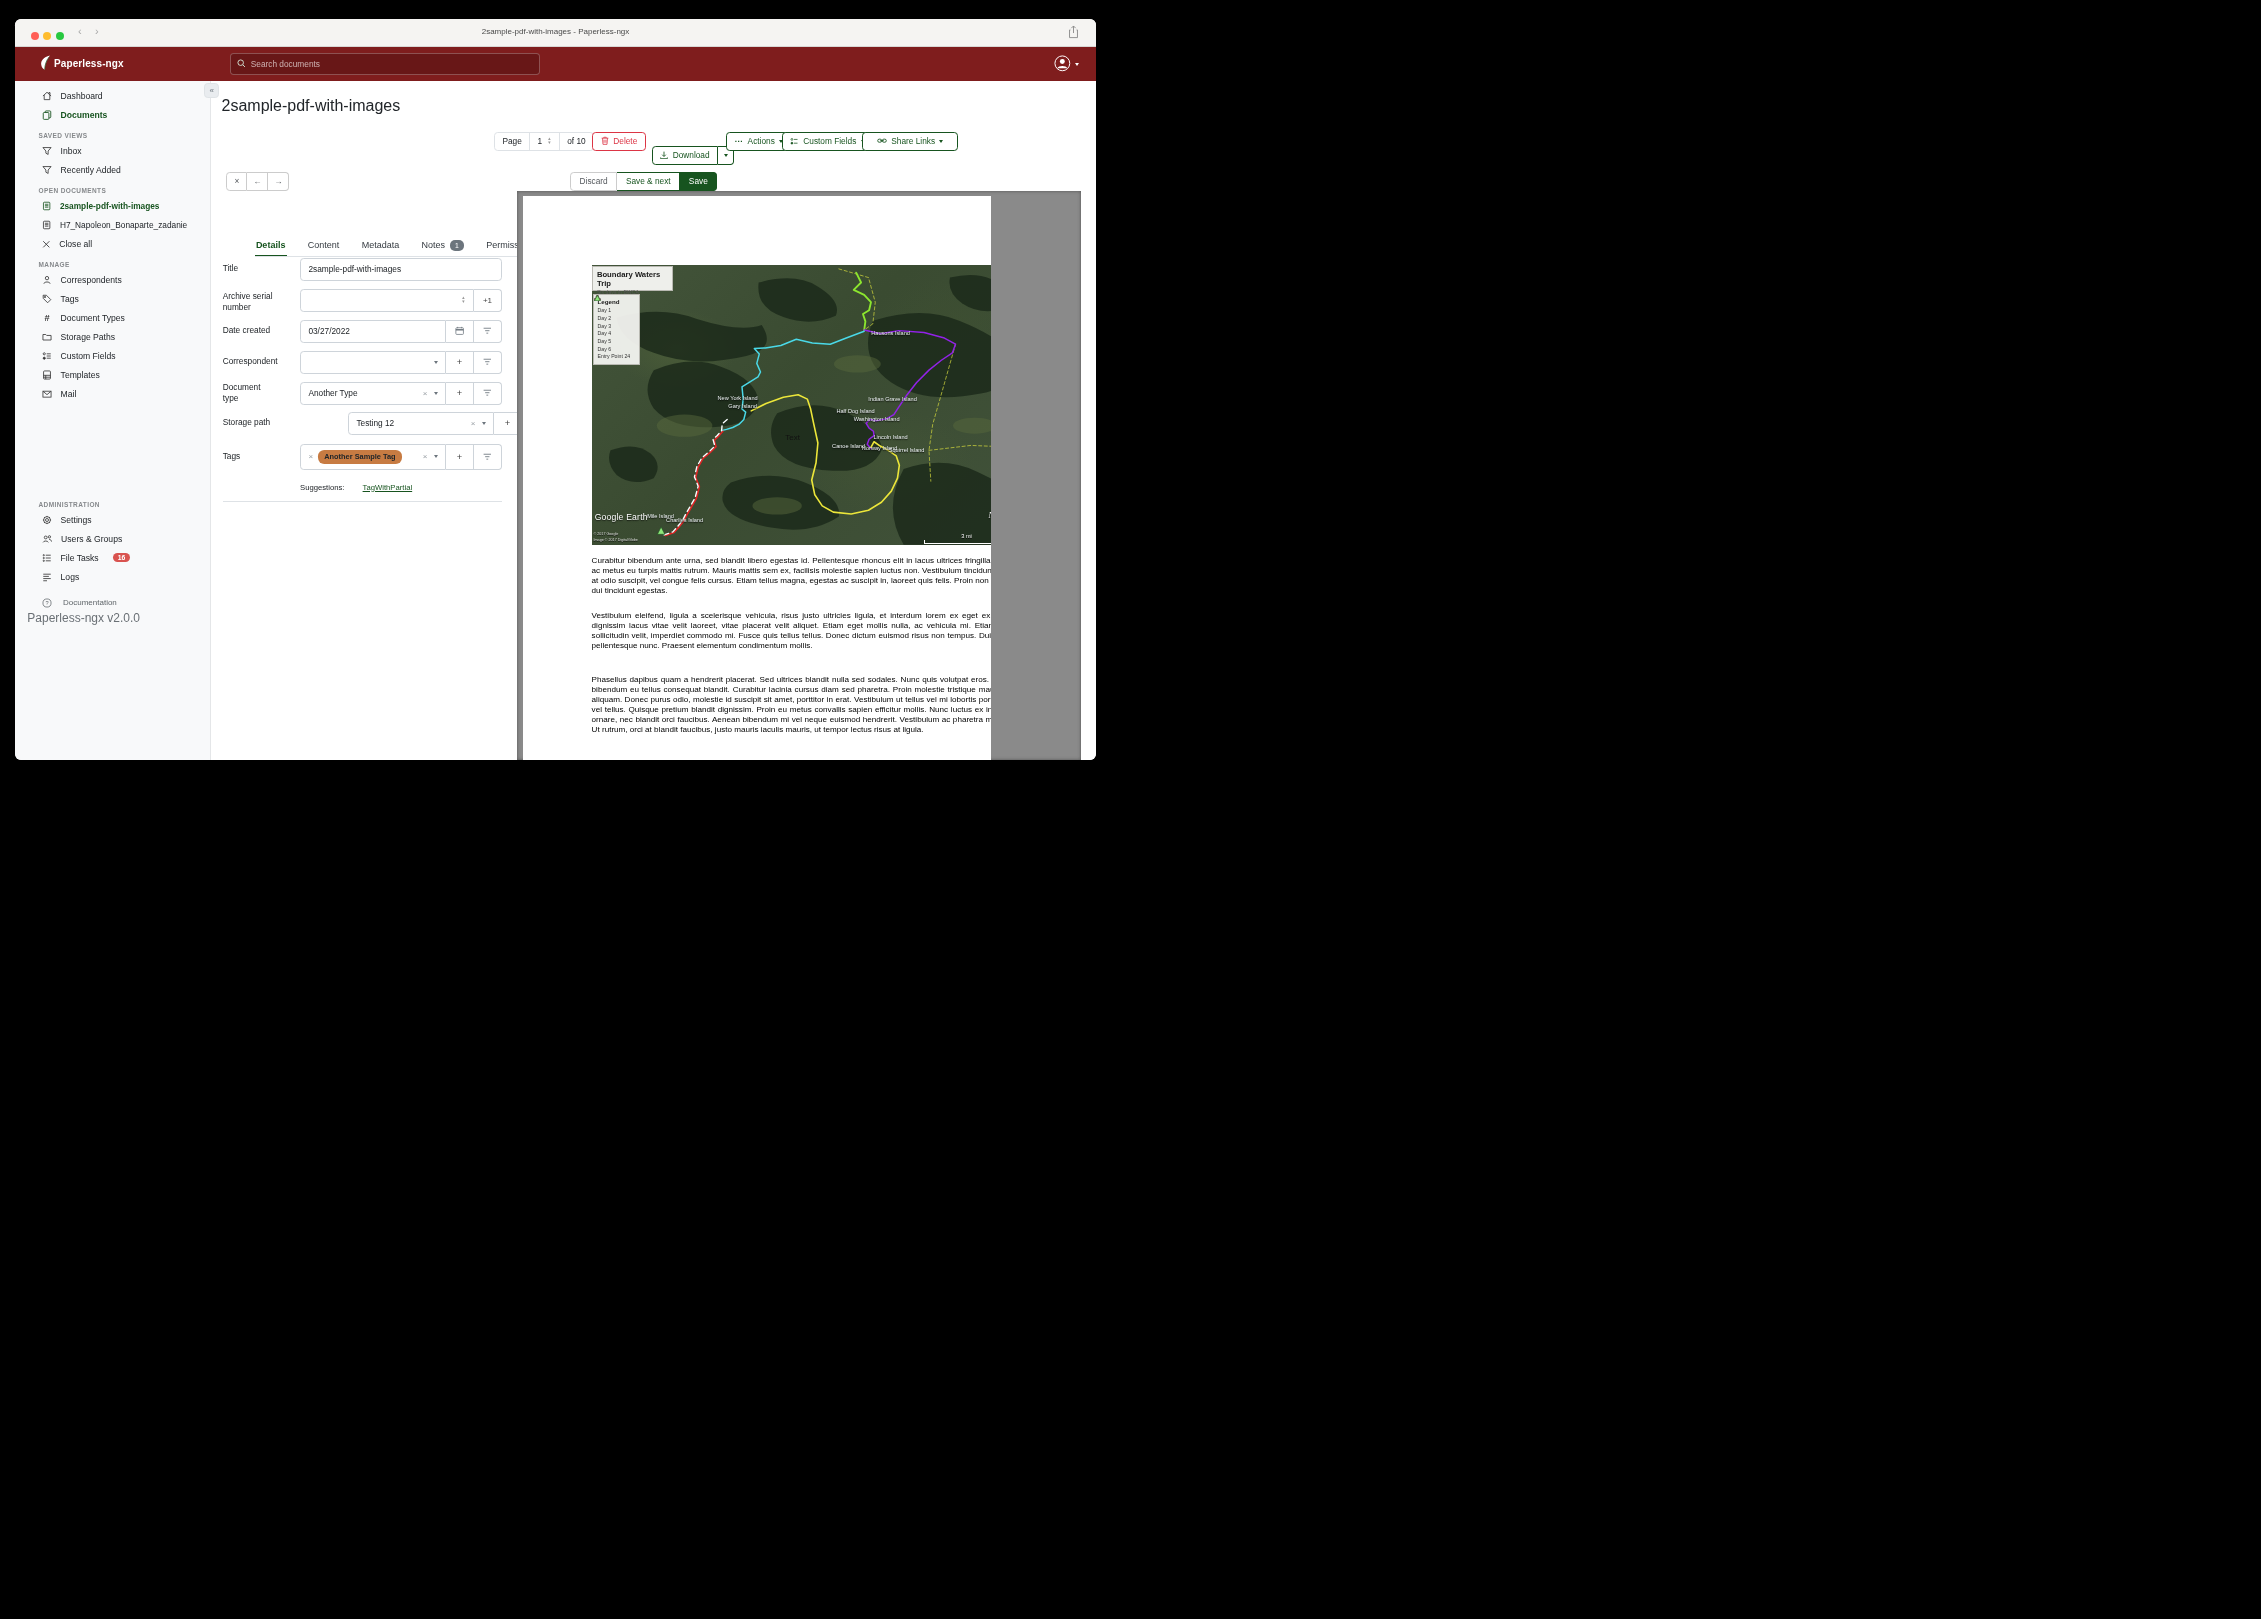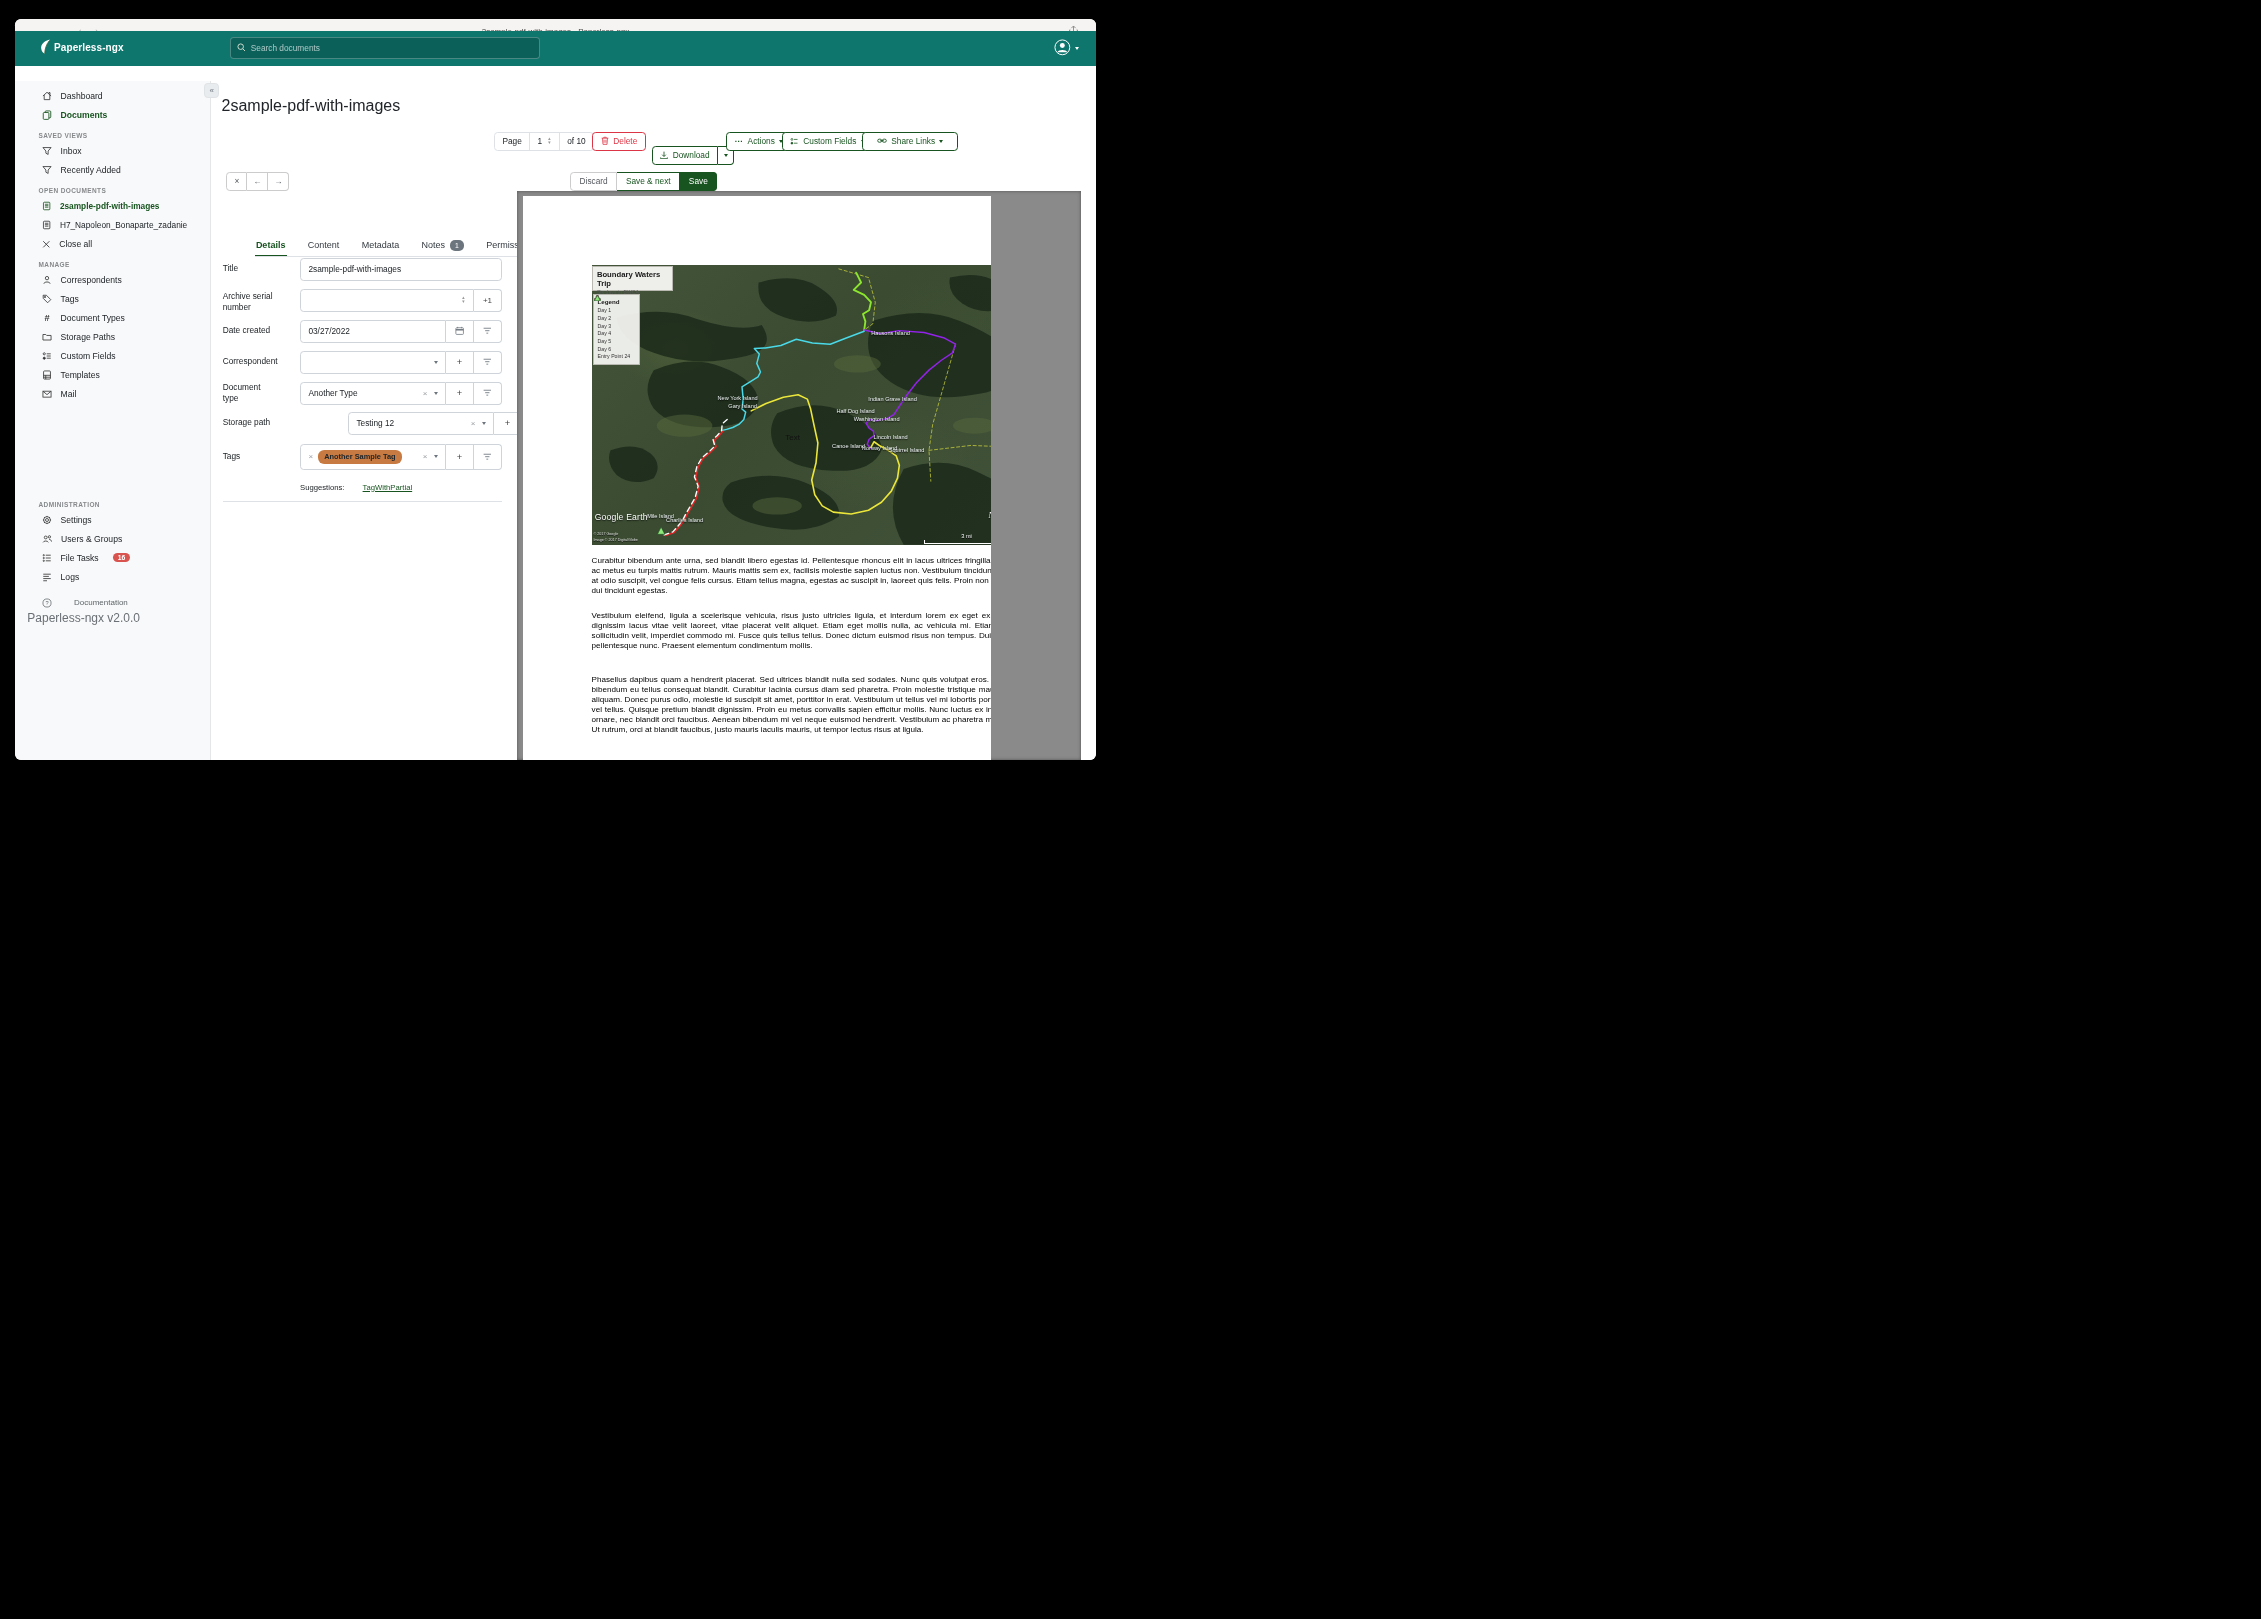--- a/index.html
+++ b/index.html
@@ -10,37 +10,37 @@
   .titlebar { position:absolute; left:0; top:0; width:100%; height:28px; background:#f5f4f2; border-bottom:0.6px solid #d8d7d5; }
   .traffic { position:absolute; top:13px; width:8px; height:8px; border-radius:50%; }
   .t-red { left:16px; background:#ff5f57; }
   .t-yellow { left:28px; background:#febc2e; }
   .t-green { left:41px; background:#28c840; }
   .nav-arrow { position:absolute; top:6.8px; font-size:11px; color:#a9a9a9; width:13.6px; text-align:center; }
   .win-title { position:absolute; top:8px; width:100%; text-align:center; font-size:8px; color:#4a4a4a; }
   .share-ic { position:absolute; right:17.3px; top:6.8px; }
 
   
-  .appbar { position:absolute; left:0; top:12px; width:100%; height:35px; background:#0f766e; }
+  .appbar { position:absolute; left:0; top:28px; width:100%; height:35px; background:#7f1d1d; }
   .brand { position:absolute; left:39px; top:11px; color:#fff; font-size:10px; font-weight:700; letter-spacing:0.1px; }
   .leaf { position:absolute; left:25px; top:8.6px; }
   .searchbox { position:absolute; left:215px; top:6.2px; width:310px; height:22px; background:rgba(0,0,0,.18); border:0.6px solid rgba(255,255,255,.25); border-radius:3.7px; display:flex; align-items:center; padding:0 6.2px; gap:5px; }
   .searchbox input { flex:1; background:transparent; border:none; outline:none; color:#e8efe8; font-size:8.3px; }
   .searchbox input::placeholder { color:rgba(255,255,255,.65); }
   .avatar-wrap { position:absolute; right:17.3px; top:8.6px; display:flex; align-items:center; gap:3.7px; color:#fff; }
   .caret-down { width:0; height:0; border-left:2.8px solid transparent; border-right:2.8px solid transparent; border-top:3.1px solid currentColor; display:inline-block; }
 
   
   .sidebar { position:absolute; left:0; top:62px; width:196px; bottom:0; background:#f8f9fa; border-right:0.6px solid #e4e6e8; padding-top:5.6px; overflow:hidden; }
   .sb-item { height:19px; display:flex; align-items:center; gap:8.6px; padding-left:27px; font-size:8.6px; color:#212529; cursor:pointer; }
   .sb-item svg { flex:0 0 auto; }
   .sb-item.active { color:#17541f; font-weight:700; }
   .sb-head { height:12.3px; margin-top:5px; padding-left:23.5px; font-size:6.5px; font-weight:700; letter-spacing:0.4px; color:#86898c; display:flex; align-items:center; }
   .badge-red { background:#d9534f; color:#fff; font-size:6.8px; font-weight:700; padding:1.2px 4.3px; border-radius:5.6px; margin-left:6.2px; }
-  .sb-foot { padding-left:27px; font-size:8px; color:#5f6569; display:flex; align-items:center; gap:22px; height:16px; }
+  .sb-foot { padding-left:27px; font-size:8px; color:#5f6569; display:flex; align-items:center; gap:11px; height:16px; }
   .sb-version { padding-left:12.3px; font-size:12px; color:#6a7075; height:15px; display:flex; align-items:center; }
   .collapse-btn { position:absolute; left:189px; top:64px; width:15.4px; height:15.4px; background:#e9ecef; border:0.6px solid #dfe3e6; border-radius:3.7px; color:#6c757d; font-size:8px; display:flex; align-items:center; justify-content:center; z-index:5; cursor:pointer; }
 
   
   .main { position:absolute; left:196px; top:62px; right:0; bottom:0; background:#fff; }
   .doc-heading { position:absolute; left:10.5px; top:16px; font-size:16px; font-weight:500; color:#212529; }
 
   .btn { display:inline-flex; align-items:center; justify-content:center; gap:4.3px; height:19px; border:0.6px solid #ccc; background:#fff; font-size:8.3px; color:#212529; cursor:pointer; }
   .btn-group { position:absolute; display:flex; }
   .btn-group .btn + .btn { border-left-width:0; }

